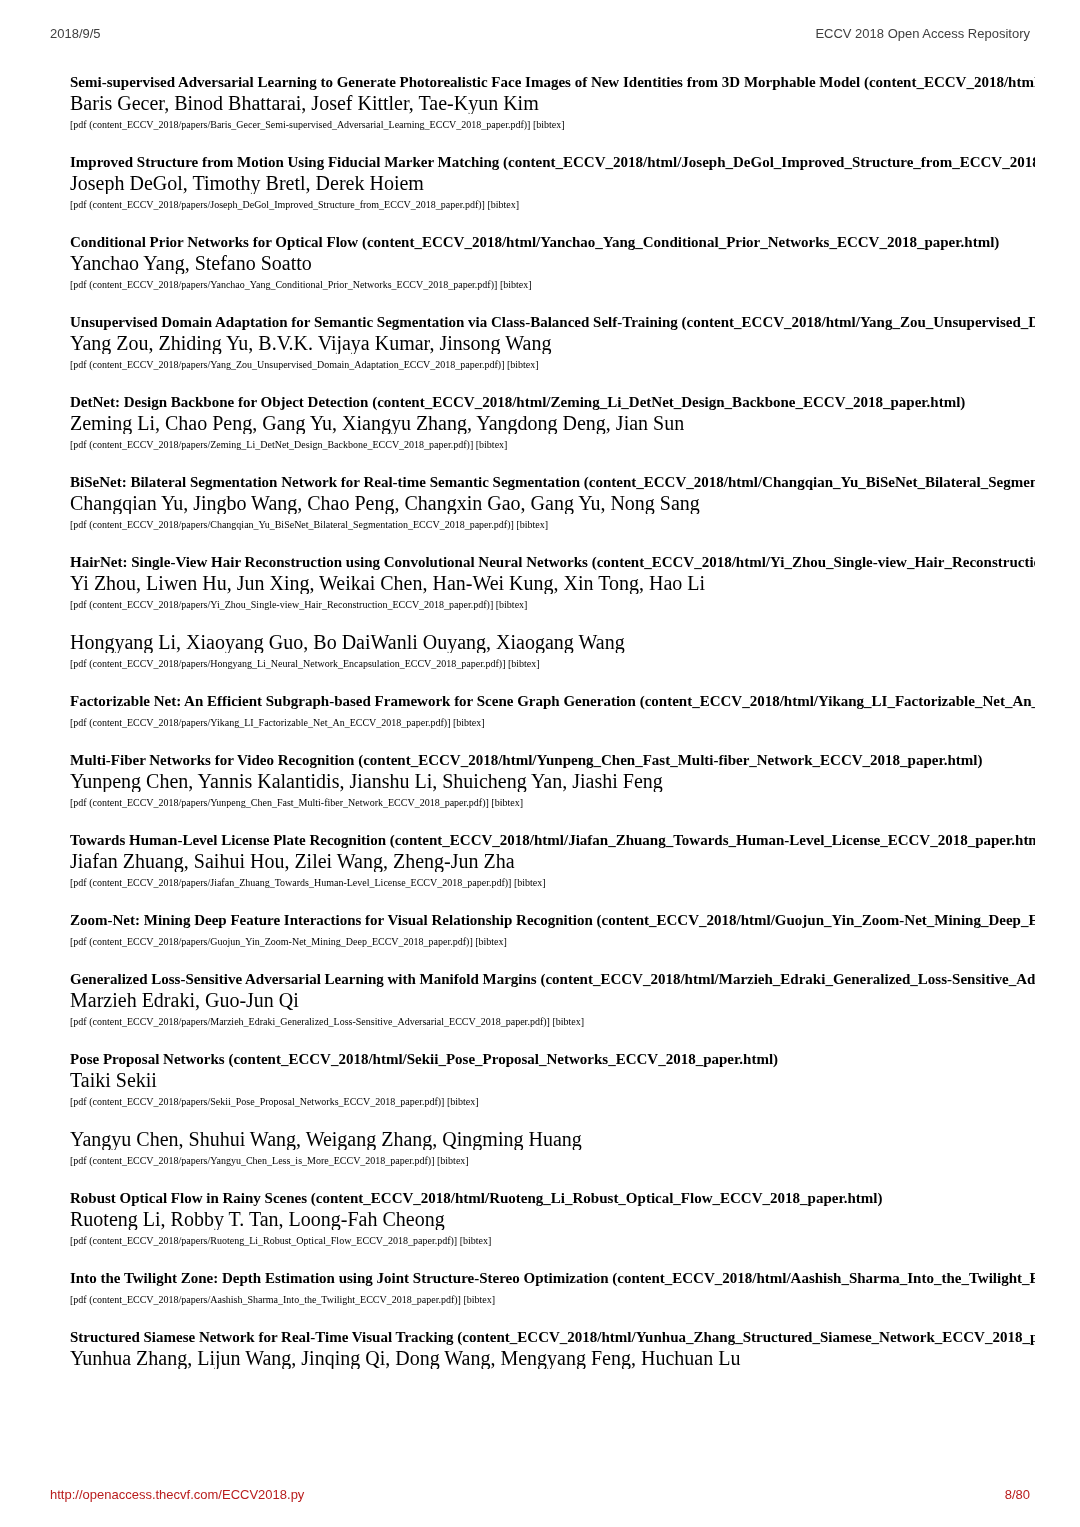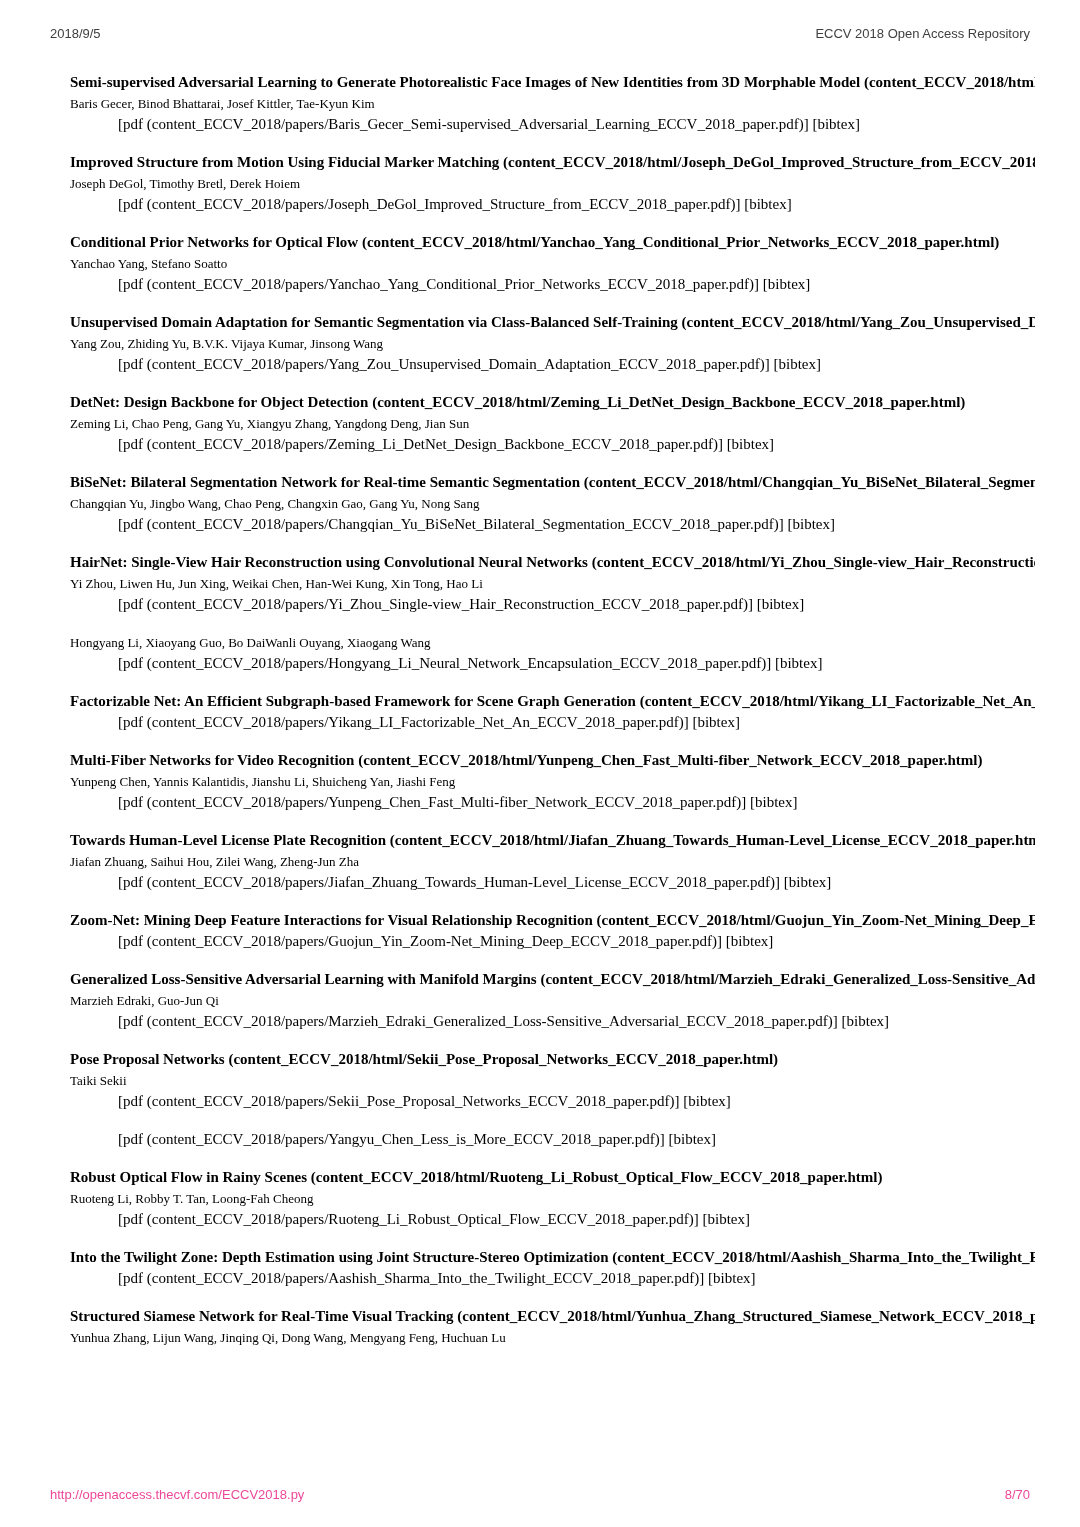--- a/index.html
+++ b/index.html
@@ -44,41 +44,40 @@
     margin-bottom: 17px;
   }
   .entry .title {
     font-weight: bold;
     font-size: 15px;
     line-height: 21px;
     white-space: nowrap;
     overflow: hidden;
   }
   .entry .authors {
-    font-size: 13px;
+    font-size: 20px;
     line-height: 21px;
     white-space: nowrap;
     overflow: hidden;
   }
   .entry .links {
-    font-size: 15px;
+    font-size: 10px;
     line-height: 21px;
     white-space: nowrap;
     overflow: hidden;
-    margin-left: 48px;
   }
   .print-footer {
     position: absolute;
     bottom: 22px;
     left: 50px;
     right: 50px;
     height: 18px;
     font-family: "Liberation Sans", sans-serif;
     font-size: 13px;
-    color: #ec4899;
+    color: #b91c1c;
   }
   .pf-url {
     position: absolute;
     left: 0;
     top: 0;
   }
   .pf-page {
     position: absolute;
     right: 0;
     top: 0;
@@ -156,35 +155,36 @@
         <div class="title">Generalized Loss-Sensitive Adversarial Learning with Manifold Margins (content_ECCV_2018/html/Marzieh_Edraki_Generalized_Loss-Sensitive_Adver</div>
         <div class="authors">Marzieh Edraki, Guo-Jun Qi</div>
         <div class="links"><span>[pdf (content_ECCV_2018/papers/Marzieh_Edraki_Generalized_Loss-Sensitive_Adversarial_ECCV_2018_paper.pdf)]</span> <span>[bibtex]</span></div>
       </div>
       <div class="entry">
         <div class="title">Pose Proposal Networks (content_ECCV_2018/html/Sekii_Pose_Proposal_Networks_ECCV_2018_paper.html)</div>
         <div class="authors">Taiki Sekii</div>
         <div class="links"><span>[pdf (content_ECCV_2018/papers/Sekii_Pose_Proposal_Networks_ECCV_2018_paper.pdf)]</span> <span>[bibtex]</span></div>
       </div>
       <div class="entry">
+        <div class="authors">Yangyu Chen, Shuhui Wang, Weigang Zhang, Qingming Huang</div>
         <div class="links"><span>[pdf (content_ECCV_2018/papers/Yangyu_Chen_Less_is_More_ECCV_2018_paper.pdf)]</span> <span>[bibtex]</span></div>
       </div>
       <div class="entry">
         <div class="title">Robust Optical Flow in Rainy Scenes (content_ECCV_2018/html/Ruoteng_Li_Robust_Optical_Flow_ECCV_2018_paper.html)</div>
         <div class="authors">Ruoteng Li, Robby T. Tan, Loong-Fah Cheong</div>
         <div class="links"><span>[pdf (content_ECCV_2018/papers/Ruoteng_Li_Robust_Optical_Flow_ECCV_2018_paper.pdf)]</span> <span>[bibtex]</span></div>
       </div>
       <div class="entry">
         <div class="title">Into the Twilight Zone: Depth Estimation using Joint Structure-Stereo Optimization (content_ECCV_2018/html/Aashish_Sharma_Into_the_Twilight_ECC</div>
         <div class="links"><span>[pdf (content_ECCV_2018/papers/Aashish_Sharma_Into_the_Twilight_ECCV_2018_paper.pdf)]</span> <span>[bibtex]</span></div>
       </div>
       <div class="entry">
         <div class="title">Structured Siamese Network for Real-Time Visual Tracking (content_ECCV_2018/html/Yunhua_Zhang_Structured_Siamese_Network_ECCV_2018_pape</div>
         <div class="authors">Yunhua Zhang, Lijun Wang, Jinqing Qi, Dong Wang, Mengyang Feng, Huchuan Lu</div>
       </div>
     </div>
 
   <div class="print-footer">
     <span class="pf-url">http://openaccess.thecvf.com/ECCV2018.py</span>
-    <span class="pf-page">8/70</span>
+    <span class="pf-page">8/80</span>
   </div>
 
 </div>
 
 </body></html>

